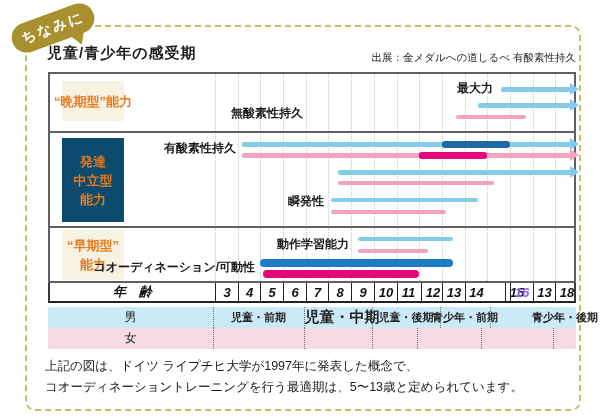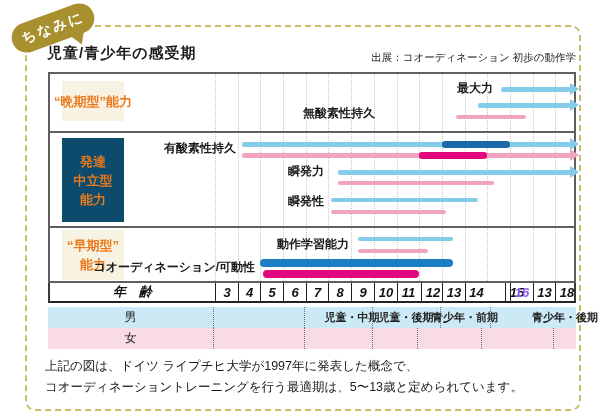--- a/index.html
+++ b/index.html
@@ -21,21 +21,21 @@
 </style>
 </head>
 <body>
 
 <div class="page">
   <div class="card"></div>
   <div class="ribbon">
     <span class="ribbon-text">ちなみに</span>
   </div>
   <div class="title">児童/青少年の感受期</div>
-  <div class="source">出展：コオーディネーション 初歩の動作学</div>
+  <div class="source">出展：金メダルへの道しるべ 有酸素性持久</div>
 
   <div class="chart">
     <div class="plot" id="plot">
         <div style="left: 165px; top: 0px; height: 100%; width: 0px; border-left: 1px dotted rgb(198, 198, 198);"></div>
         <div style="left: 188px; top: 0px; height: 100%; width: 0px; border-left: 1px dotted rgb(198, 198, 198);"></div>
         <div style="left: 210px; top: 0px; height: 100%; width: 0px; border-left: 1px dotted rgb(198, 198, 198);"></div>
         <div style="left: 233px; top: 0px; height: 100%; width: 0px; border-left: 1px dotted rgb(198, 198, 198);"></div>
         <div style="left: 256px; top: 0px; height: 100%; width: 0px; border-left: 1px dotted rgb(198, 198, 198);"></div>
         <div style="left: 278px; top: 0px; height: 100%; width: 0px; border-left: 1px dotted rgb(198, 198, 198);"></div>
         <div style="left: 301px; top: 0px; height: 100%; width: 0px; border-left: 1px dotted rgb(198, 198, 198);"></div>
@@ -77,23 +77,22 @@
         <div style="left: 288px; top: 95.5px; width: 233px; height: 5px; background: rgb(133, 203, 234); border-radius: 2px;"></div>
         <div style="left: 520px; top: 92px; width: 0px; height: 0px; border-top: 6px solid transparent; border-bottom: 6px solid transparent; border-left: 9px solid rgb(133, 203, 234); background: transparent;"></div>
         <div style="left: 288px; top: 107px; width: 156px; height: 4px; background: rgb(242, 163, 192); border-radius: 2px;"></div>
         <div style="left: 281px; top: 124px; width: 147px; height: 4px; background: rgb(133, 203, 234); border-radius: 2px;"></div>
         <div style="left: 281px; top: 136px; width: 115px; height: 4px; background: rgb(242, 163, 192); border-radius: 2px;"></div>
         <div style="left: 308px; top: 163px; width: 95px; height: 4px; background: rgb(133, 203, 234); border-radius: 2px;"></div>
         <div style="left: 308px; top: 175px; width: 70px; height: 4px; background: rgb(242, 163, 192); border-radius: 2px;"></div>
         <div style="left: 210px; top: 185px; width: 193px; height: 8px; background: rgb(29, 125, 196); border-radius: 4px;"></div>
         <div style="left: 213px; top: 196px; width: 156px; height: 8px; background: rgb(226, 7, 124); border-radius: 4px;"></div>
         <div style="left: 227px; top: 6px; width: 216px; text-align: right; font-size: 12px; font-weight: 600; color: rgb(26, 26, 26); white-space: nowrap;">最大力</div>
-        <div style="left: 181px; top: 31px; width: 216px; text-align: center; font-size: 12px; font-weight: 600; color: rgb(26, 26, 26); white-space: nowrap;">無酸素性持久</div>
+        <div style="left: 181px; top: 31px; width: 216px; text-align: left; font-size: 12px; font-weight: 600; color: rgb(26, 26, 26); white-space: nowrap;">無酸素性持久</div>
         <div style="left: -30px; top: 66px; width: 216px; text-align: right; font-size: 12px; font-weight: 600; color: rgb(26, 26, 26); white-space: nowrap;">有酸素性持久</div>
-        <div style="left: 58px; top: 89px; width: 216px; text-align: right; font-size: 12px; font-weight: 600; color: rgb(26, 26, 26); white-space: nowrap;">瞬発力</div>
         <div style="left: 58px; top: 119px; width: 216px; text-align: right; font-size: 12px; font-weight: 600; color: rgb(26, 26, 26); white-space: nowrap;">瞬発性</div>
         <div style="left: -11px; top: 185px; width: 216px; text-align: right; font-size: 12px; font-weight: 700; color: rgb(26, 26, 26); white-space: nowrap;">コオーディネーション/可動性</div>
         <div style="left: 83px; top: 162px; width: 216px; text-align: right; font-size: 12px; font-weight: 600; color: rgb(26, 26, 26); white-space: nowrap;">動作学習能力</div>
       </div>
     <div class="age-row" id="ageRow">
         <div style="left: 0px; top: 0px; width: 165px; height: 100%; display: flex; align-items: center; justify-content: center; font-size: 13px; font-weight: bold; color: rgb(17, 17, 17);">年　齢</div>
         <div style="left: 165px; top: 0px; width: 23px; height: 100%; border-left: 1.5px solid rgb(34, 34, 34); box-sizing: border-box; display: flex; align-items: center; justify-content: center; font-size: 13px; font-weight: bold; color: rgb(17, 17, 17);">3</div>
         <div style="left: 188px; top: 0px; width: 22px; height: 100%; border-left: 1.5px solid rgb(34, 34, 34); box-sizing: border-box; display: flex; align-items: center; justify-content: center; font-size: 13px; font-weight: bold; color: rgb(17, 17, 17);">4</div>
         <div style="left: 210px; top: 0px; width: 23px; height: 100%; border-left: 1.5px solid rgb(34, 34, 34); box-sizing: border-box; display: flex; align-items: center; justify-content: center; font-size: 13px; font-weight: bold; color: rgb(17, 17, 17);">5</div>
         <div style="left: 233px; top: 0px; width: 23px; height: 100%; border-left: 1.5px solid rgb(34, 34, 34); box-sizing: border-box; display: flex; align-items: center; justify-content: center; font-size: 13px; font-weight: bold; color: rgb(17, 17, 17);">6</div>
@@ -106,22 +105,23 @@
         <div style="left: 392px; top: 0px; width: 23px; height: 100%; border-left: 1.5px solid rgb(34, 34, 34); box-sizing: border-box; display: flex; align-items: center; justify-content: center; font-size: 13px; font-weight: bold; color: rgb(17, 17, 17);">13</div>
         <div style="left: 415px; top: 0px; width: 22px; height: 100%; border-left: 1.5px solid rgb(34, 34, 34); box-sizing: border-box; display: flex; align-items: center; justify-content: center; font-size: 13px; font-weight: bold; color: rgb(17, 17, 17);">14</div>
         <div style="left: 437px; top: 0px; width: 23px; height: 100%; border-left: 1.5px solid rgb(34, 34, 34); box-sizing: border-box; display: flex; align-items: center; justify-content: center; font-size: 13px; font-weight: bold; color: rgb(17, 17, 17); margin-left: 18px;">15</div>
         <div style="left: 460px; top: 0px; width: 23px; height: 100%; border-left: 1.5px solid rgb(34, 34, 34); box-sizing: border-box; display: flex; align-items: center; justify-content: center; font-size: 13px; font-weight: bold; color: #8b5cf6;">16</div>
         <div style="left: 483px; top: 0px; width: 22px; height: 100%; border-left: 1.5px solid rgb(34, 34, 34); box-sizing: border-box; display: flex; align-items: center; justify-content: center; font-size: 13px; font-weight: bold; color: rgb(17, 17, 17);">13</div>
         <div style="left: 505px; top: 0px; width: 23px; height: 100%; border-left: 1.5px solid rgb(34, 34, 34); box-sizing: border-box; display: flex; align-items: center; justify-content: center; font-size: 13px; font-weight: bold; color: rgb(17, 17, 17);">18</div>
       </div>
     <div class="male-row" id="maleRow" style="background: rgb(204, 233, 246);">
         <div style="left: 0px; top: 0px; width: 165px; height: 100%; display: flex; align-items: center; justify-content: center; font-size: 12px; color: rgb(34, 34, 34);">男</div>
         <div style="left: 165px; top: 0px; height: 100%; width: 0px; border-left: 1px dotted rgb(111, 111, 111);"></div>
+        <div style="left: 165px; top: 0px; width: 91px; height: 100%; display: flex; align-items: center; justify-content: center; font-size: 11px; font-weight: bold; color: rgb(34, 34, 34); white-space: nowrap;">児童・前期</div>
         <div style="left: 256px; top: 0px; height: 100%; width: 0px; border-left: 1px dotted rgb(111, 111, 111);"></div>
-        <div style="left: 270px; top: 0px; width: 68px; height: 100%; display: flex; align-items: center; justify-content: center; font-size: 11px; font-weight: bold; color: rgb(34, 34, 34); white-space: nowrap;">児童・中期</div>
+        <div style="left: 260px; top: 0px; width: 68px; height: 100%; display: flex; align-items: center; justify-content: center; font-size: 15px; font-weight: bold; color: rgb(34, 34, 34); white-space: nowrap;">児童・中期</div>
         <div style="left: 324px; top: 0px; height: 100%; width: 0px; border-left: 1px dotted rgb(111, 111, 111);"></div>
         <div style="left: 324px; top: 0px; width: 68px; height: 100%; display: flex; align-items: center; justify-content: center; font-size: 11px; font-weight: bold; color: rgb(34, 34, 34); white-space: nowrap;">児童・後期</div>
         <div style="left: 392px; top: 0px; height: 100%; width: 0px; border-left: 1px dotted rgb(111, 111, 111);"></div>
         <div style="left: 392px; top: 0px; width: 50px; height: 100%; display: flex; align-items: center; justify-content: center; font-size: 11px; font-weight: bold; color: rgb(34, 34, 34); white-space: nowrap;">青少年・前期</div>
         <div style="left: 442px; top: 0px; height: 100%; width: 0px; border-left: 1px dotted rgb(111, 111, 111);"></div>
         <div style="left: 442px; top: 0px; width: 86px; height: 100%; display: flex; align-items: center; justify-content: center; font-size: 11px; font-weight: bold; color: rgb(34, 34, 34); white-space: nowrap; padding-left: 32px;">青少年・後期</div>
       </div>
     <div class="female-row" id="femaleRow" style="background: rgb(249, 219, 229);">
         <div style="left: 0px; top: 0px; width: 165px; height: 100%; display: flex; align-items: center; justify-content: center; font-size: 12px; color: rgb(34, 34, 34);">女</div>
         <div style="left: 165px; top: 0px; height: 100%; width: 0px; border-left: 1px dotted rgb(111, 111, 111);"></div>

